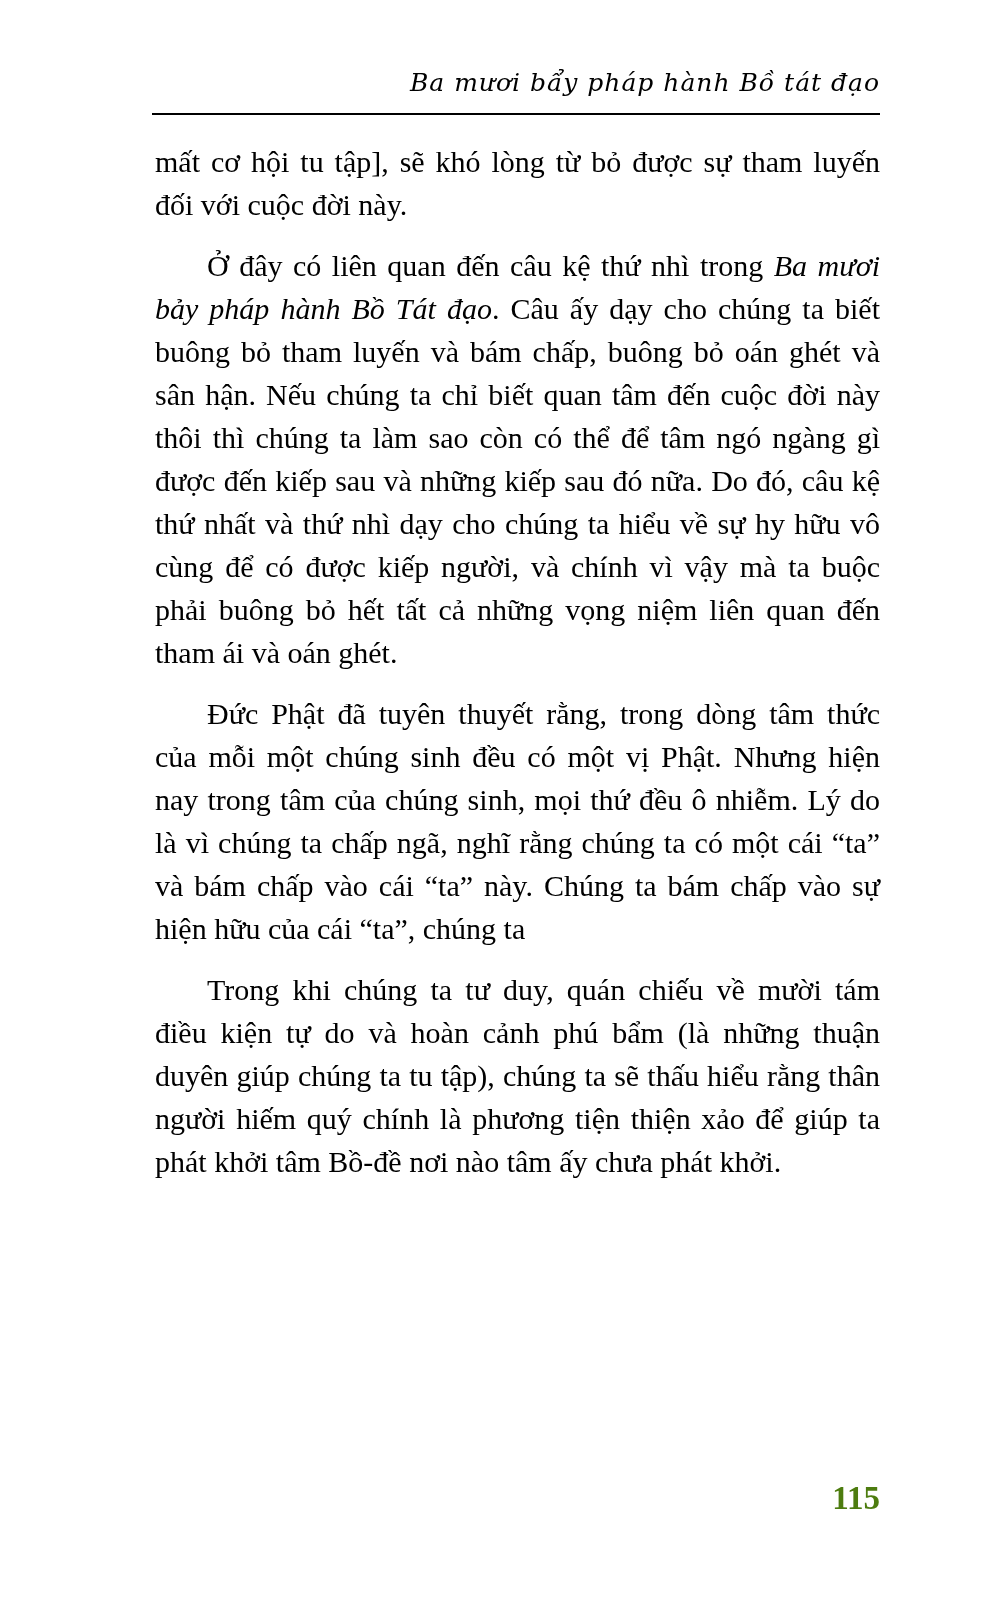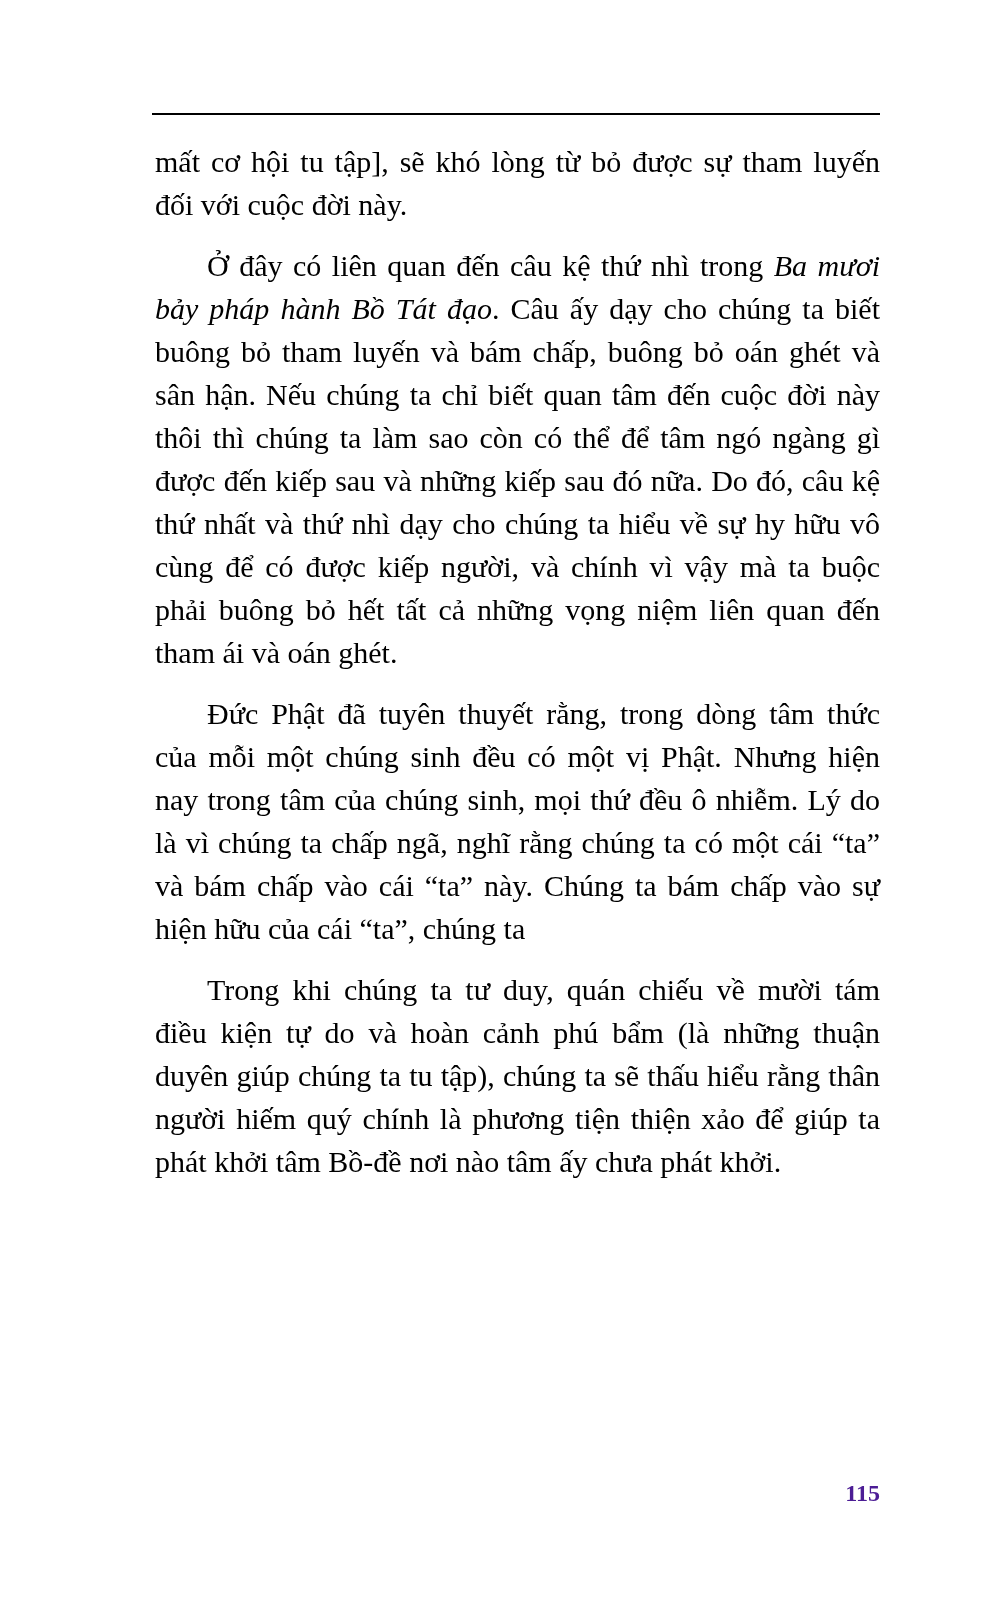--- a/index.html
+++ b/index.html
@@ -61,29 +61,30 @@
     font-style: italic;
   }
   .page-number {
     position: absolute;
     top: 1480px;
     left: 150px;
     width: 730px;
     text-align: right;
     font-family: "Liberation Serif", serif;
     font-weight: bold;
-    font-size: 24px;
-    color: #4c1d95;
+    font-size: 33px;
+    color: #4d7c0f;
   }
 </style>
 </head>
 <body>
 
 <div class="page">
 
+  <div class="running-header">Ba mươi bẩy pháp hành Bồ tát đạo</div>
 
   <hr class="header-rule">
 
   <div class="content">
 
     <p class="no-indent">mất cơ hội tu tập], sẽ khó lòng từ bỏ được sự tham luyến đối với cuộc đời này.</p>
 
     <p><span>Ở đây có liên quan đến câu kệ thứ nhì trong </span><em>Ba mươi bảy pháp hành Bồ Tát đạo</em><span>. Câu ấy dạy cho chúng ta biết buông bỏ tham luyến và bám chấp, buông bỏ oán ghét và sân hận. Nếu chúng ta chỉ biết quan tâm đến cuộc đời này thôi thì chúng ta làm sao còn có thể để tâm ngó ngàng gì được đến kiếp sau và những kiếp sau đó nữa. Do đó, câu kệ thứ nhất và thứ nhì dạy cho chúng ta hiểu về sự hy hữu vô cùng để có được kiếp người, và chính vì vậy mà ta buộc phải buông bỏ hết tất cả những vọng niệm liên quan đến tham ái và oán ghét.</span></p>
 
     <p>Đức Phật đã tuyên thuyết rằng, trong dòng tâm thức của mỗi một chúng sinh đều có một vị Phật. Nhưng hiện nay trong tâm của chúng sinh, mọi thứ đều ô nhiễm. Lý do là vì chúng ta chấp ngã, nghĩ rằng chúng ta có một cái “ta” và bám chấp vào cái “ta” này. Chúng ta bám chấp vào sự hiện hữu của cái “ta”, chúng ta</p>

